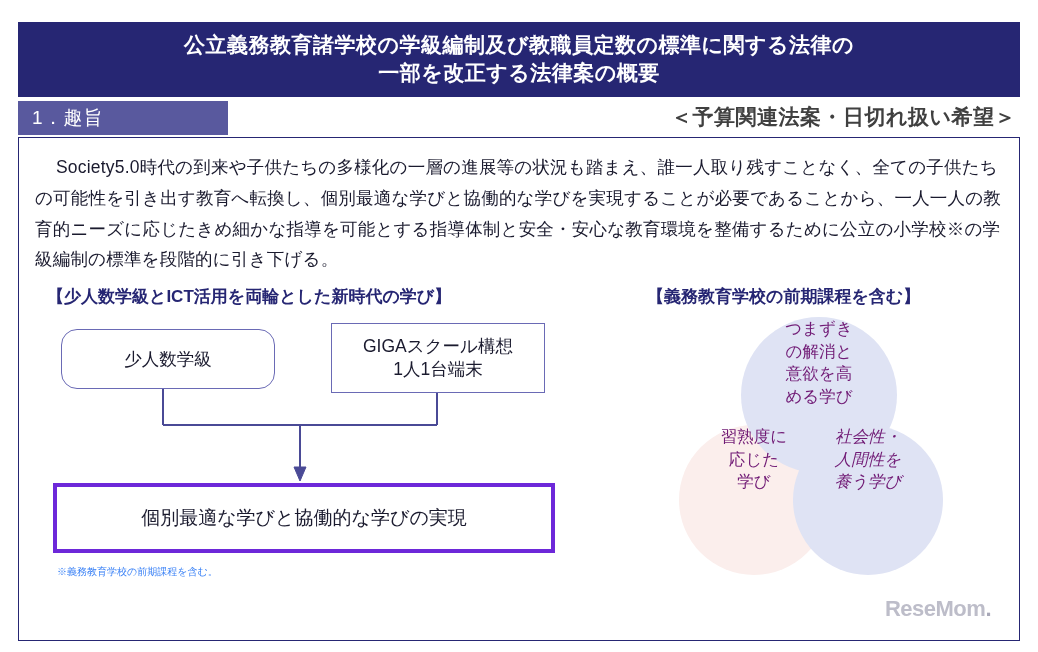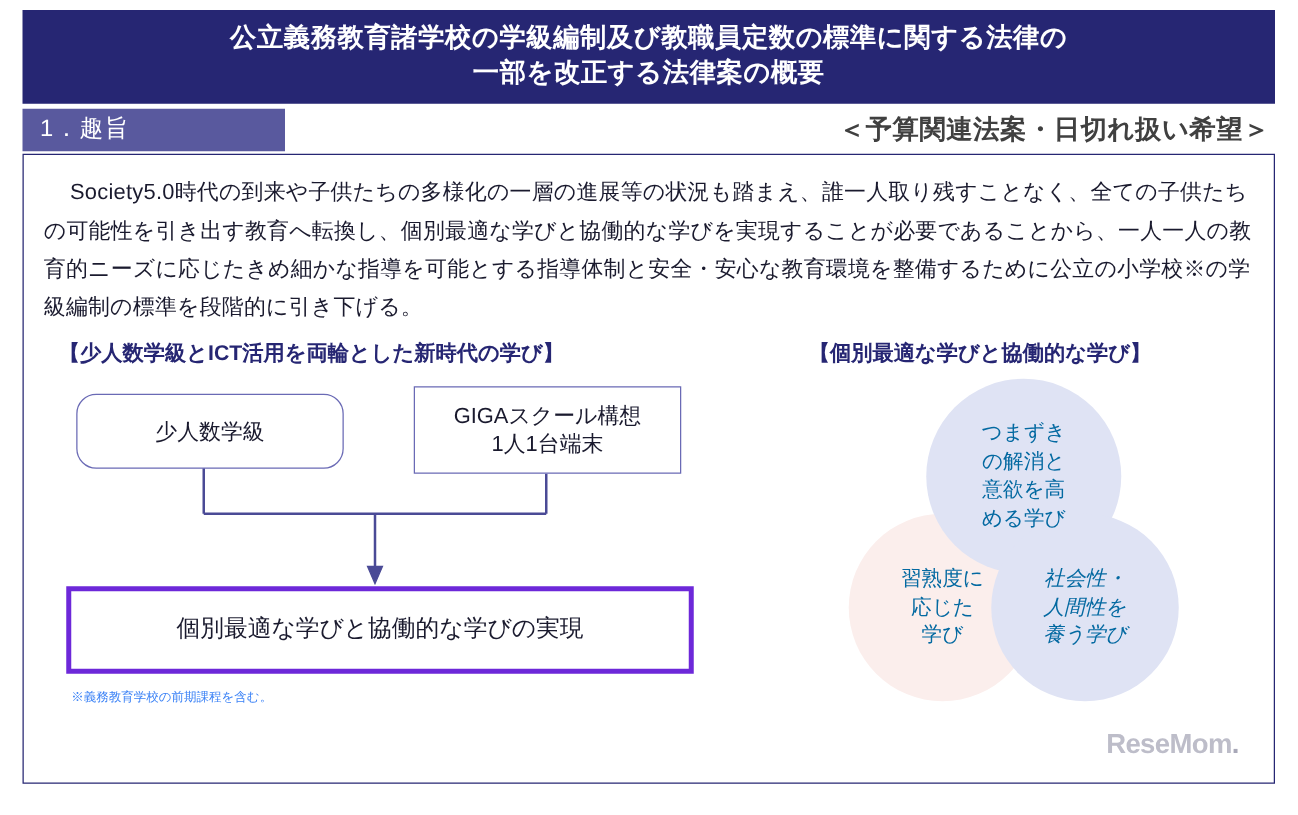--- a/index.html
+++ b/index.html
@@ -12,21 +12,21 @@
     height: 652px;
     font-family: "Liberation Sans", sans-serif;
     color: #1a1a2e;
     overflow: hidden;
   }
   .page {
     position: relative;
     width: 1038px;
     height: 652px;
     box-sizing: border-box;
-    padding: 8px 18px 14px 18px;
+    padding: 22px 18px 14px 18px;
     background: #ffffff;
   }
   
   .title-bar {
     background: #262673;
     color: #ffffff;
     text-align: center;
     padding: 9px 10px 11px 10px;
     line-height: 1.32;
     font-size: 21px;
@@ -147,26 +147,25 @@
     font-size: 10px;
     color: #3b82f6;
   }
 
   
   .venn { position: absolute; left: 600px; top: 0; width: 380px; height: 270px; }
   .circle {
     position: absolute;
     border-radius: 50%;
     display: flex;
-    align-items: center;
     justify-content: center;
     text-align: center;
     font-size: 16.5px;
     line-height: 1.38;
-    color: #0369a1;
+    color: #701a75;
   }
   .circle-top {
     left: 106px; top: 2px;
     width: 156px; height: 156px;
     background: #dfe3f4;
   }
   .circle-left {
     left: 44px; top: 110px;
     width: 150px; height: 150px;
     background: #fbeeec;
@@ -205,21 +204,21 @@
     <div class="section-tab">1．趣旨</div>
     <div class="budget-note">＜予算関連法案・日切れ扱い希望＞</div>
   </div>
 
   <div class="body-box">
 
     <p class="para"><span>Society5.0時代の到来や子供たちの多様化の一層の進展等の状況も踏まえ、誰一人取り残すことなく、全ての子供たちの可能性を引き出す教育へ転換し、個別最適な学びと協働的な学びを実現することが必要であることから、一人一人の教育的ニーズに応じたきめ細かな指導を可能とする指導体制と安全・安心な教育環境を整備するために公立の小学校※の学級編制の標準を段階的に引き下げる。</span></p>
 
     <div class="col-heads">
       <div class="head-left">【少人数学級とICT活用を両輪とした新時代の学び】</div>
-      <div class="head-right">【個別最適な学びと協働的な学び】</div>
+      <div class="head-right">【義務教育学校の前期課程を含む】</div>
     </div>
 
     <div class="diagram">
 
       <svg class="connector" width="560" height="240" style="left:0;top:0;position:absolute;">
         <line x1="128" y1="72" x2="128" y2="110" stroke="#4a4a96" stroke-width="2"></line>
         <line x1="402" y1="76" x2="402" y2="110" stroke="#4a4a96" stroke-width="2"></line>
         <line x1="128" y1="110" x2="402" y2="110" stroke="#4a4a96" stroke-width="2"></line>
         <line x1="265" y1="110" x2="265" y2="156" stroke="#4a4a96" stroke-width="2"></line>
         <polygon points="265,166 259,152 271,152" fill="#4a4a96"></polygon>

